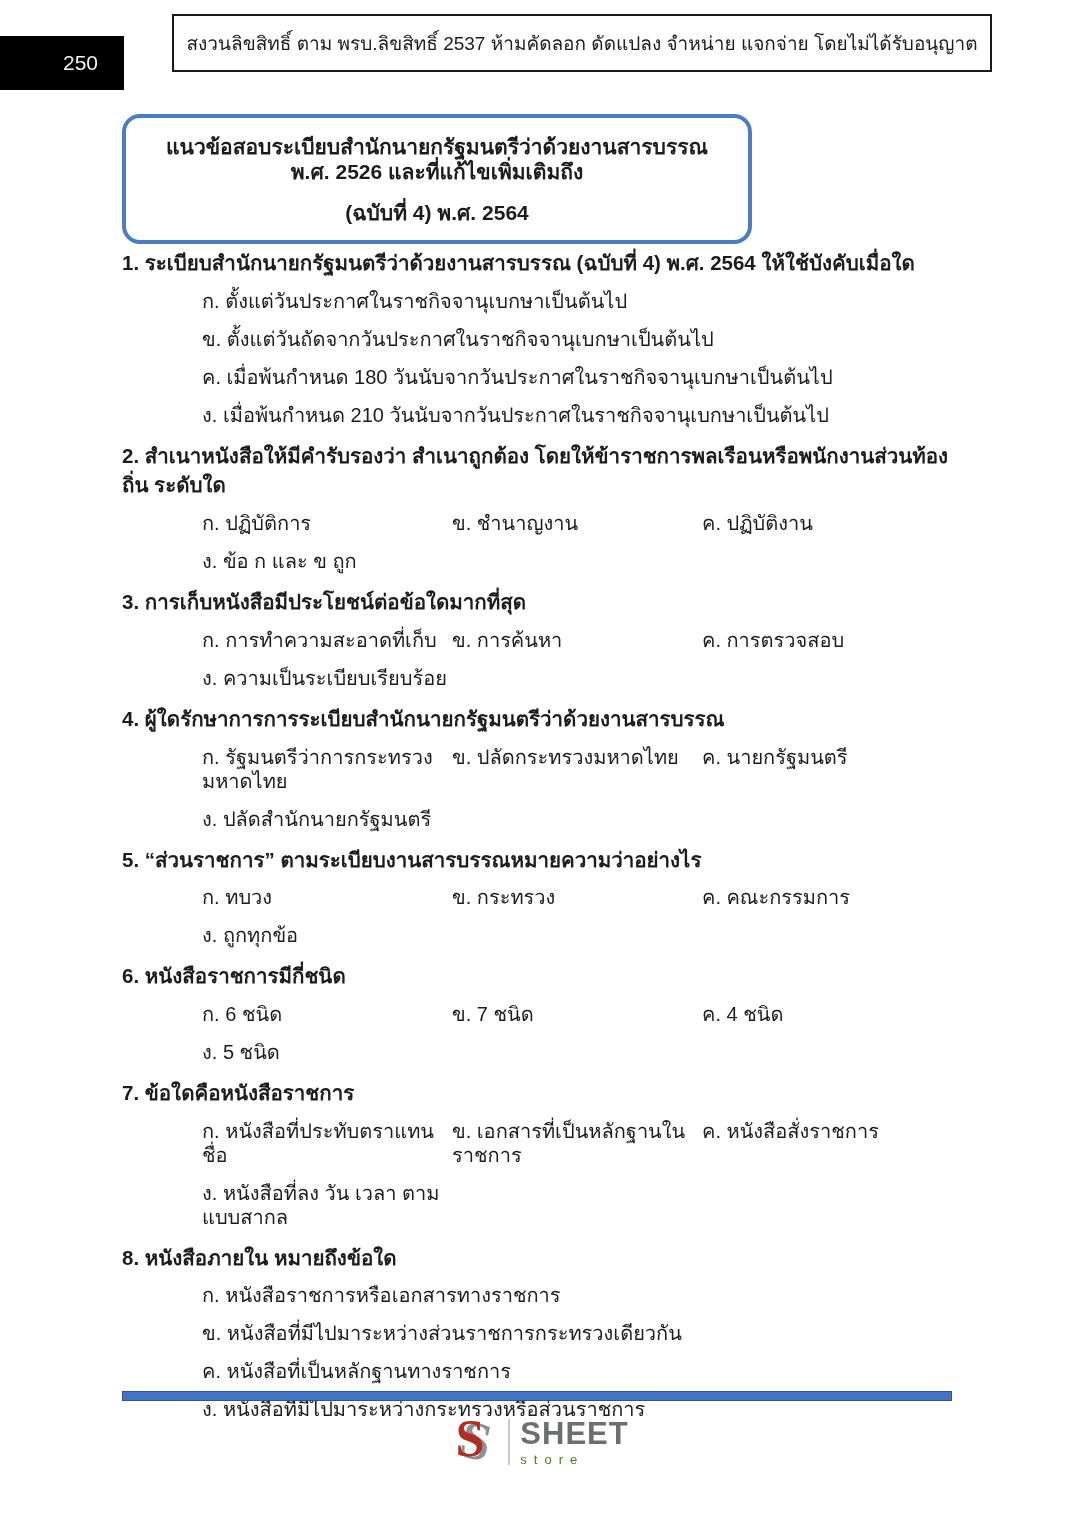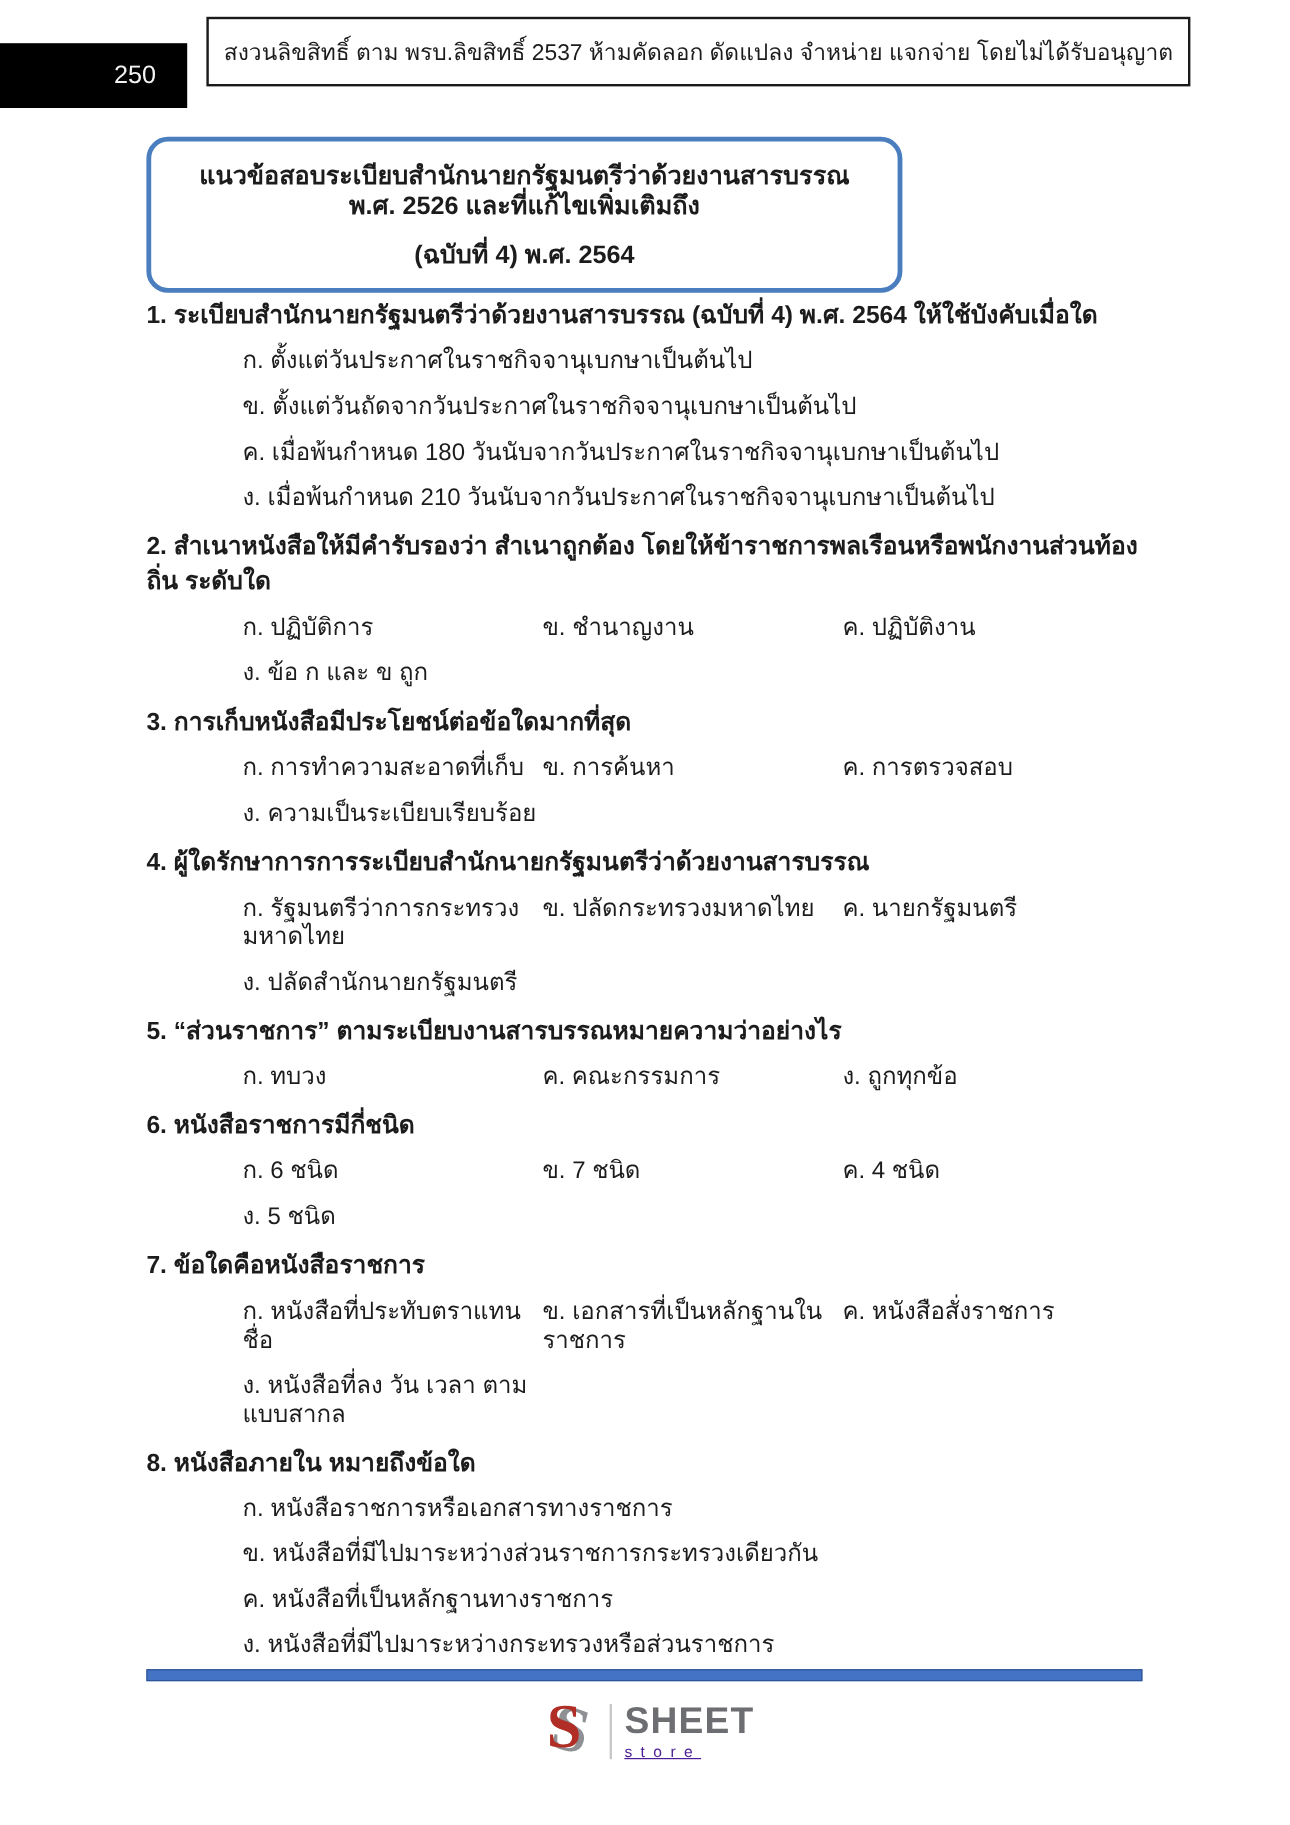--- a/index.html
+++ b/index.html
@@ -6,21 +6,21 @@
   body {
     width:1075px; height:1521px;
     background:#ffffff;
     font-family:"Liberation Sans", sans-serif;
     color:#1c1c1c;
     position:relative;
     overflow:hidden;
   }
   .page-number-box {
     position:absolute; left:0; top:36px;
-    width:156px; height:54px;
+    width:124px; height:54px;
     background:#000000;
     color:#f2f2f2;
     display:flex; align-items:center; justify-content:flex-end;
     padding-right:26px; box-sizing:border-box;
     font-size:21px;
   }
   .copyright-box {
     position:absolute; left:172px; top:14px;
     width:820px; height:58px;
     border:2px solid #1a1a1a;
@@ -83,23 +83,22 @@
     background:#c7c9cb;
   }
   .logo-textblock { display:flex; flex-direction:column; }
   .logo-main {
     font-size:31px; font-weight:bold;
     color:#6d6e71; letter-spacing:1px;
     line-height:1;
   }
   .logo-sub {
     font-size:13px;
-    color:#4c1d95; letter-spacing:7px;
+    color:#4d7c0f; letter-spacing:7px;
     margin-top:3px;
-    text-decoration:underline;
   }
 </style>
 </head>
 <body>
 
 <div class="page-number-box">
   <span>250</span>
 </div>
 
 <div class="copyright-box">
@@ -149,20 +148,21 @@
         <div class="option">ข. ปลัดกระทรวงมหาดไทย</div>
         <div class="option">ค. นายกรัฐมนตรี</div>
         <div class="option">ง. ปลัดสำนักนายกรัฐมนตรี</div>
       </div>
   </div>
 
   <div class="question">
     <div class="q-text">5.  “ส่วนราชการ” ตามระเบียบงานสารบรรณหมายความว่าอย่างไร</div>
     <div class="options grid">
         <div class="option">ก. ทบวง</div>
+        <div class="option">ข. กระทรวง</div>
         <div class="option">ค. คณะกรรมการ</div>
         <div class="option">ง. ถูกทุกข้อ</div>
       </div>
   </div>
 
   <div class="question">
     <div class="q-text">6.  หนังสือราชการมีกี่ชนิด</div>
     <div class="options grid">
         <div class="option">ก. 6 ชนิด</div>
         <div class="option">ข. 7 ชนิด</div>

